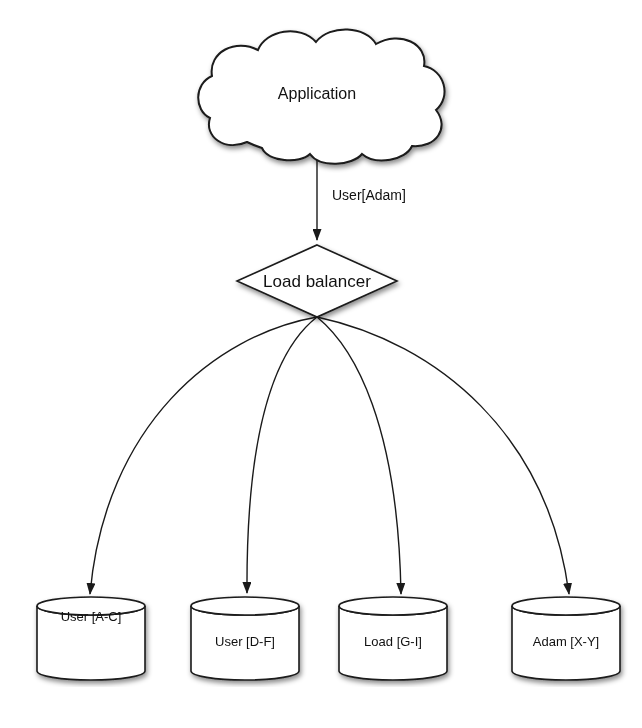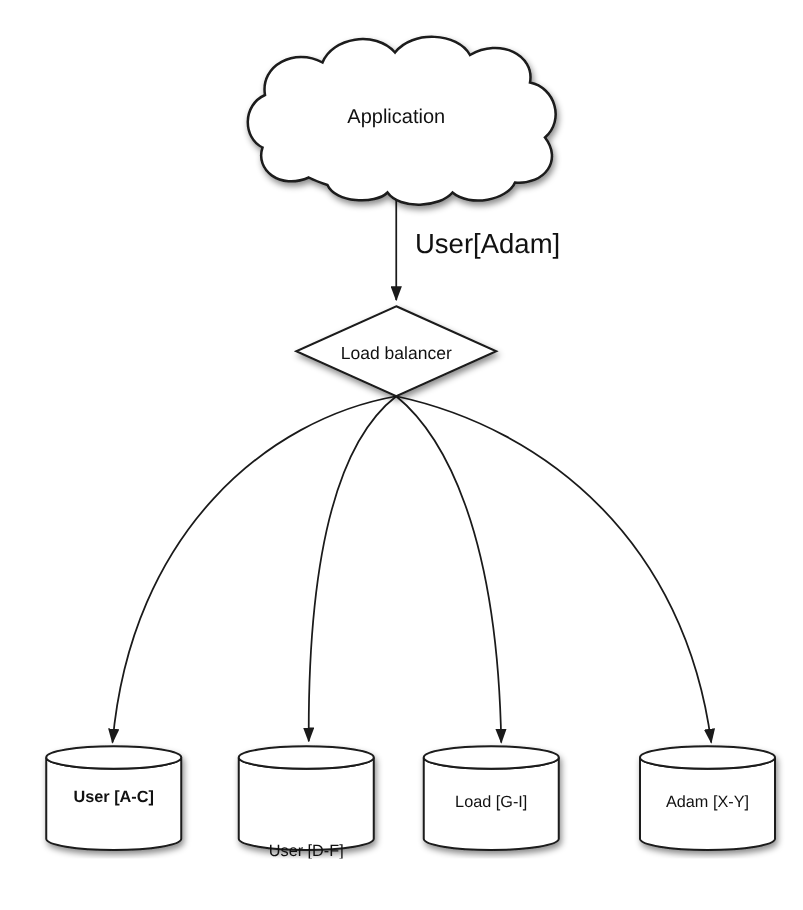--- a/index.html
+++ b/index.html
@@ -23,22 +23,22 @@
   .label {
     position: absolute;
     color: #111111;
     white-space: nowrap;
     transform: translate(-50%, -50%);
     text-align: center;
     -webkit-user-select: none;
     user-select: none;
   }
   .label.app    { font-size: 16px; }
-  .label.edge   { font-size: 22px; transform: translate(0, -50%); }
-  .label.lb     { font-size: 14px; }
+  .label.edge   { font-size: 14px; transform: translate(0, -50%); }
+  .label.lb     { font-size: 17px; }
   .label.db     { font-size: 13px; }
 </style>
 </head>
 <body>
 
 <div class="canvas">
 
   <svg width="642" height="728" viewBox="0 0 642 728">
     <defs>
       <marker id="arrow" viewBox="0 0 12 9" refX="11" refY="4.5" markerWidth="12" markerHeight="9" orient="auto" markerUnits="userSpaceOnUse">
@@ -90,17 +90,17 @@
       <ellipse cx="566" cy="606" rx="54" ry="9"></ellipse>
     </g>
   </svg>
 
   <div class="label app" style="left:317px; top:94px;">Application</div>
 
   <div class="label edge" style="left:332px; top:195px;">User[Adam]</div>
 
   <div class="label lb" style="left:317px; top:282px;">Load balancer</div>
 
-  <div class="label db" style="left:91px; top:637px;font-weight:bold;">User [A-C]</div>
-  <div class="label db" style="left:245px; top:641px;margin-top:39px;">User [D-F]</div>
+  <div class="label db" style="left:91px; top:616px;">User [A-C]</div>
+  <div class="label db" style="left:245px; top:641px;">User [D-F]</div>
   <div class="label db" style="left:393px; top:641px;">Load [G-I]</div>
   <div class="label db" style="left:566px; top:641px;">Adam [X-Y]</div>
 </div>
 
 </body></html>

